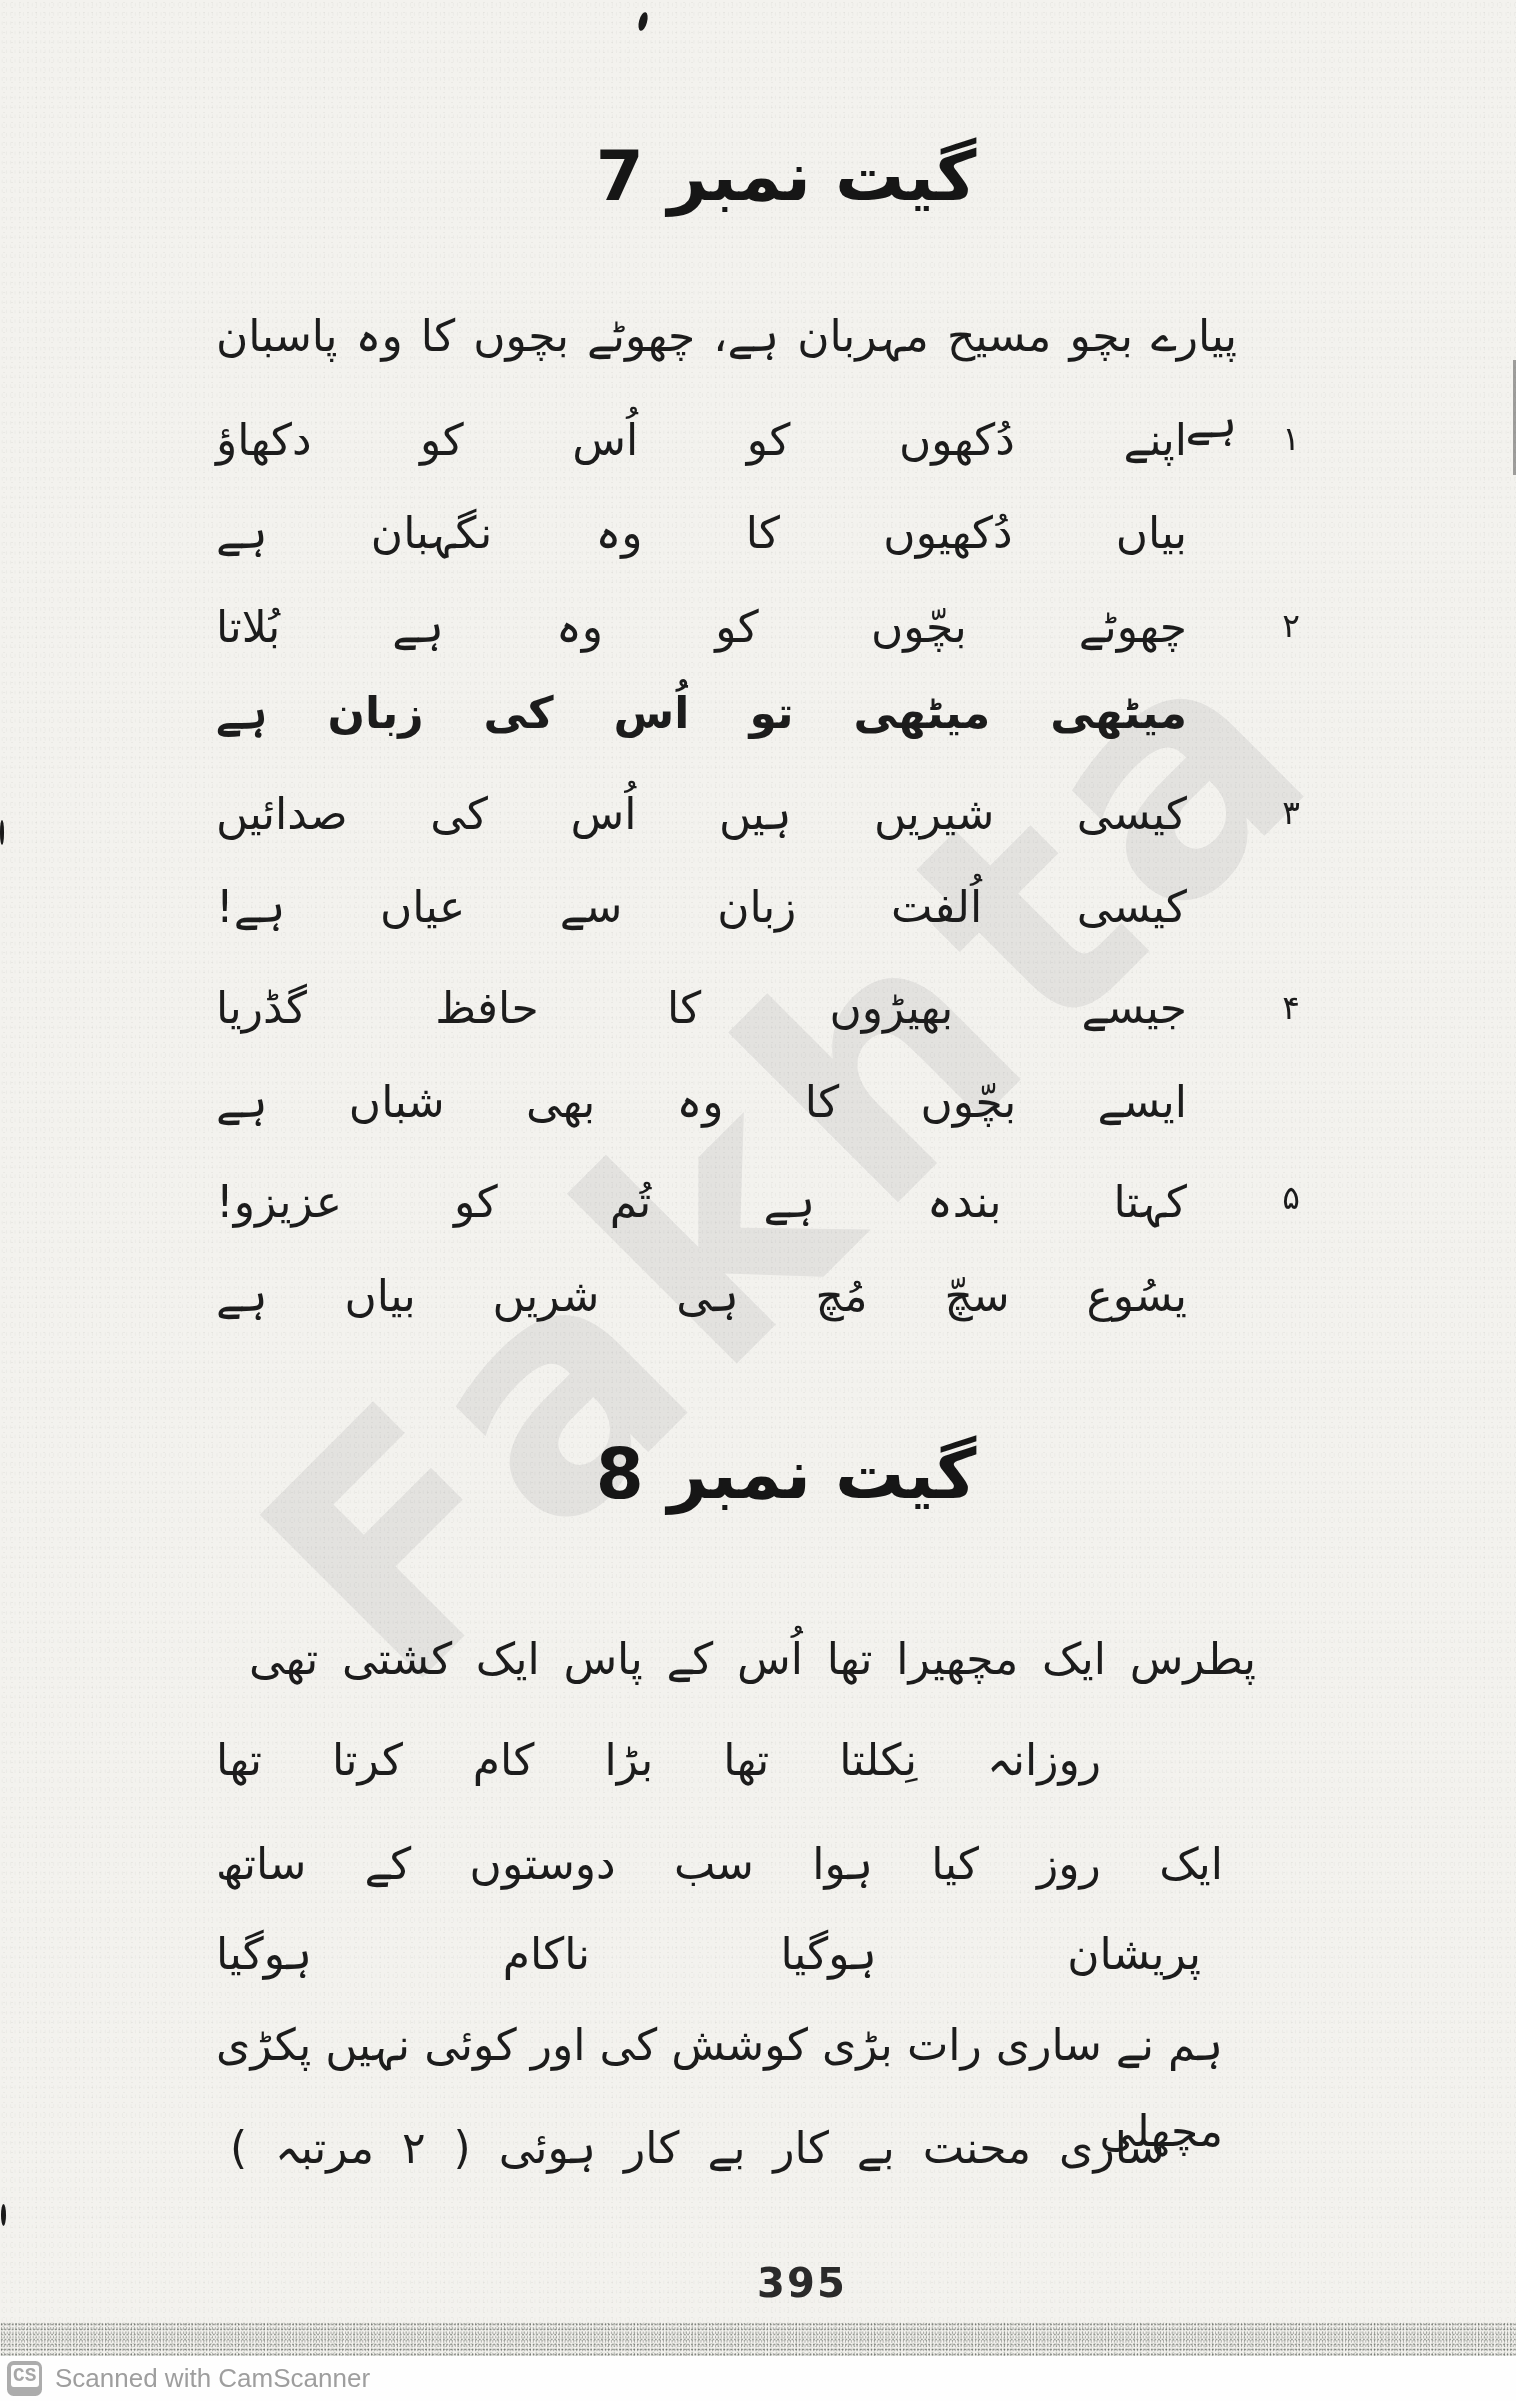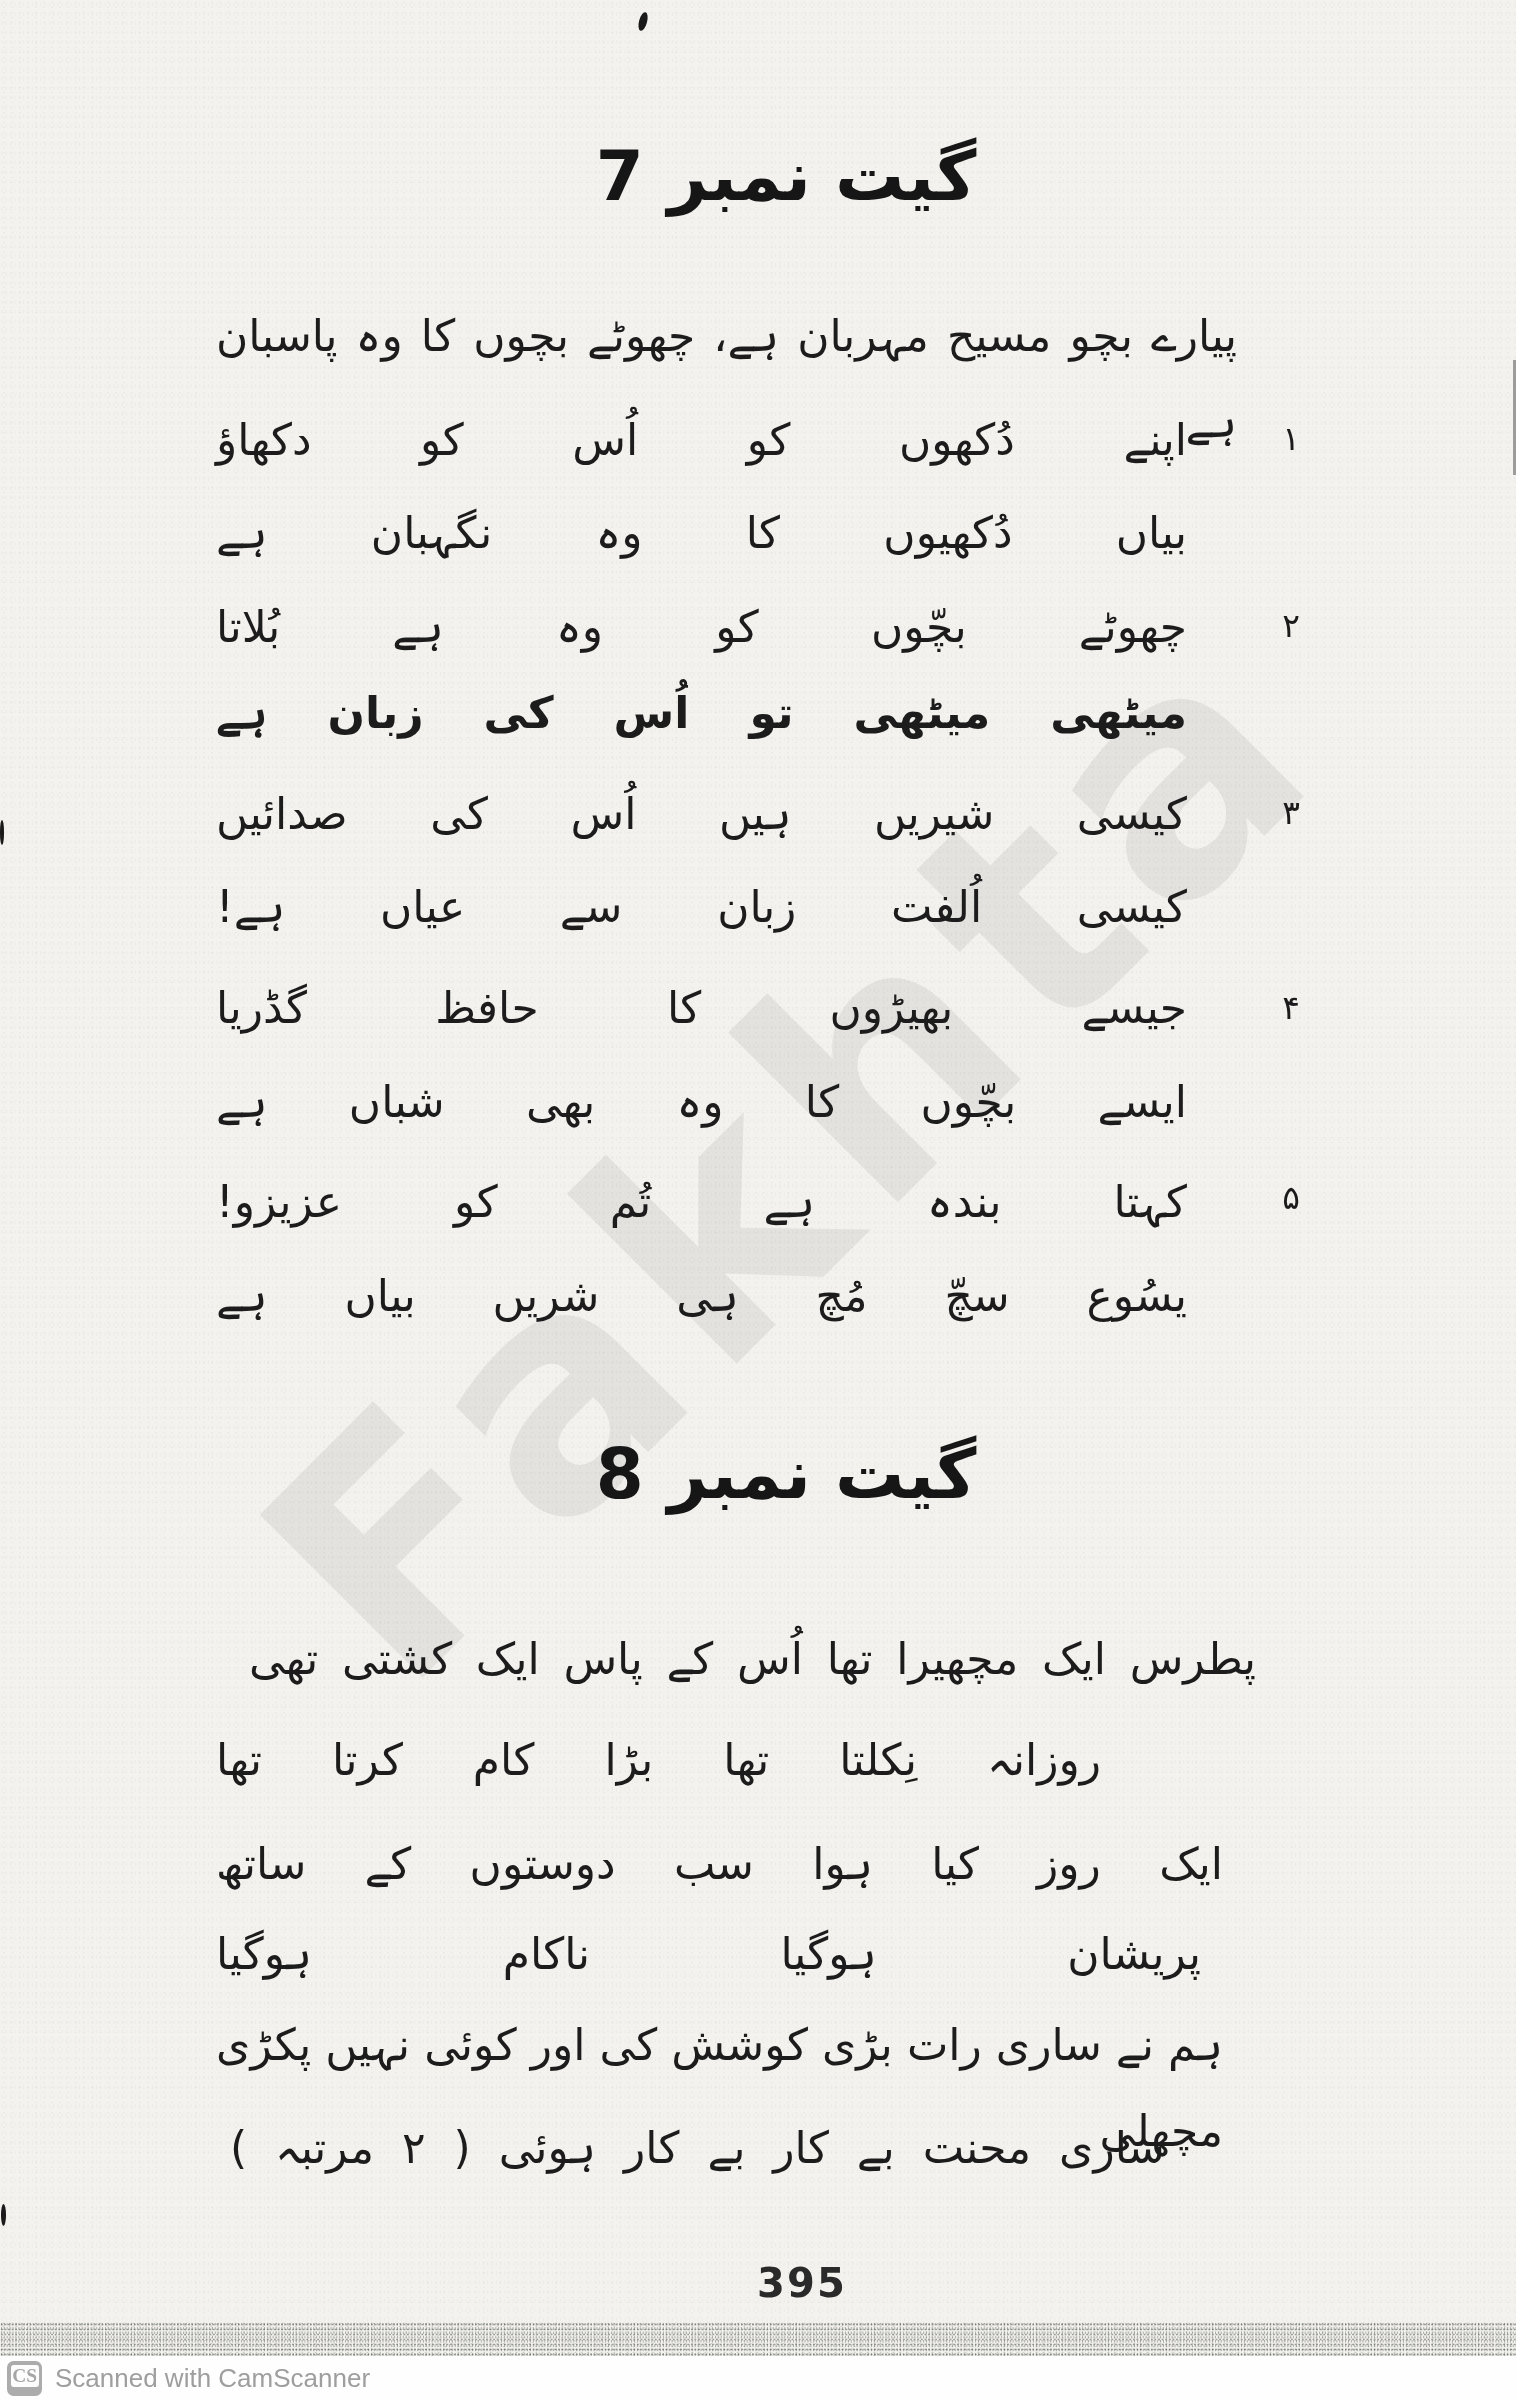--- a/index.html
+++ b/index.html
@@ -26,21 +26,21 @@
   .noise-band{position:absolute;left:0;right:0;top:2322px;height:35px;opacity:.8;
     background-image:
       radial-gradient(rgba(20,30,20,.5) 0.7px,transparent 0.9px),
       radial-gradient(rgba(60,80,60,.4) 0.7px,transparent 1px),
       radial-gradient(rgba(0,0,0,.35) 0.7px,transparent 0.9px);
     background-size:3.6px 5px,6.5px 2.9px,2.9px 4.3px;}
   .footer{position:absolute;left:0;right:0;bottom:0;height:45px;background:#fefefe;}
   .cs-badge{position:absolute;left:7.2px;top:5px;width:35px;height:35px;background:#acacac;border-radius:6.5px;}
   .cs-inner{position:absolute;left:3.6px;top:3.6px;right:3.6px;bottom:9.3px;background:#fdfdfd;border-radius:2.9px;
     display:flex;align-items:center;justify-content:center;
-    font-family:Liberation Serif, serif;font-weight:bold;font-size:19.4px;color:#a6a6a6;}
+    font-family:Liberation Mono, monospace;font-weight:bold;font-size:19.4px;color:#a6a6a6;}
   .footer-label{position:absolute;left:55px;top:0;height:45px;line-height:45px;
     font-family:"Liberation Sans",sans-serif;font-size:26px;color:#9e9e9e;}
   .artifact{position:absolute;background:#1a1a1a;border-radius:50%;}
   #art1{left:639px;top:11.5px;width:8px;height:19.4px;transform:rotate(15deg);}
   #art2{left:0;top:820px;width:4.3px;height:24.5px;}
   #art3{left:1.4px;top:2204px;width:5px;height:21.6px;}
   #edge-line{position:absolute;right:0;top:360px;width:2.9px;height:115px;background:rgba(0,0,0,.35);}
 </style>
 </head>
 <body>

